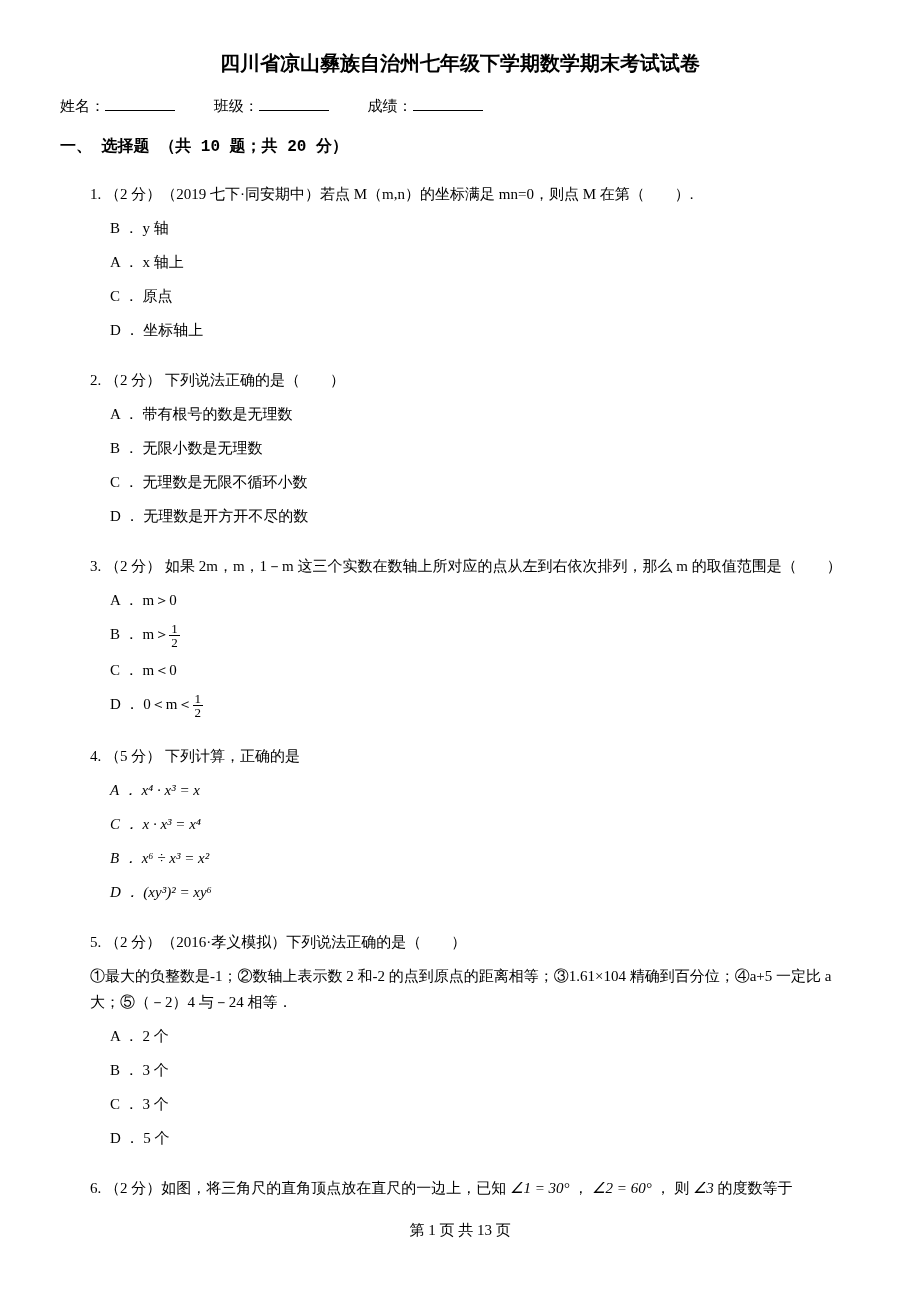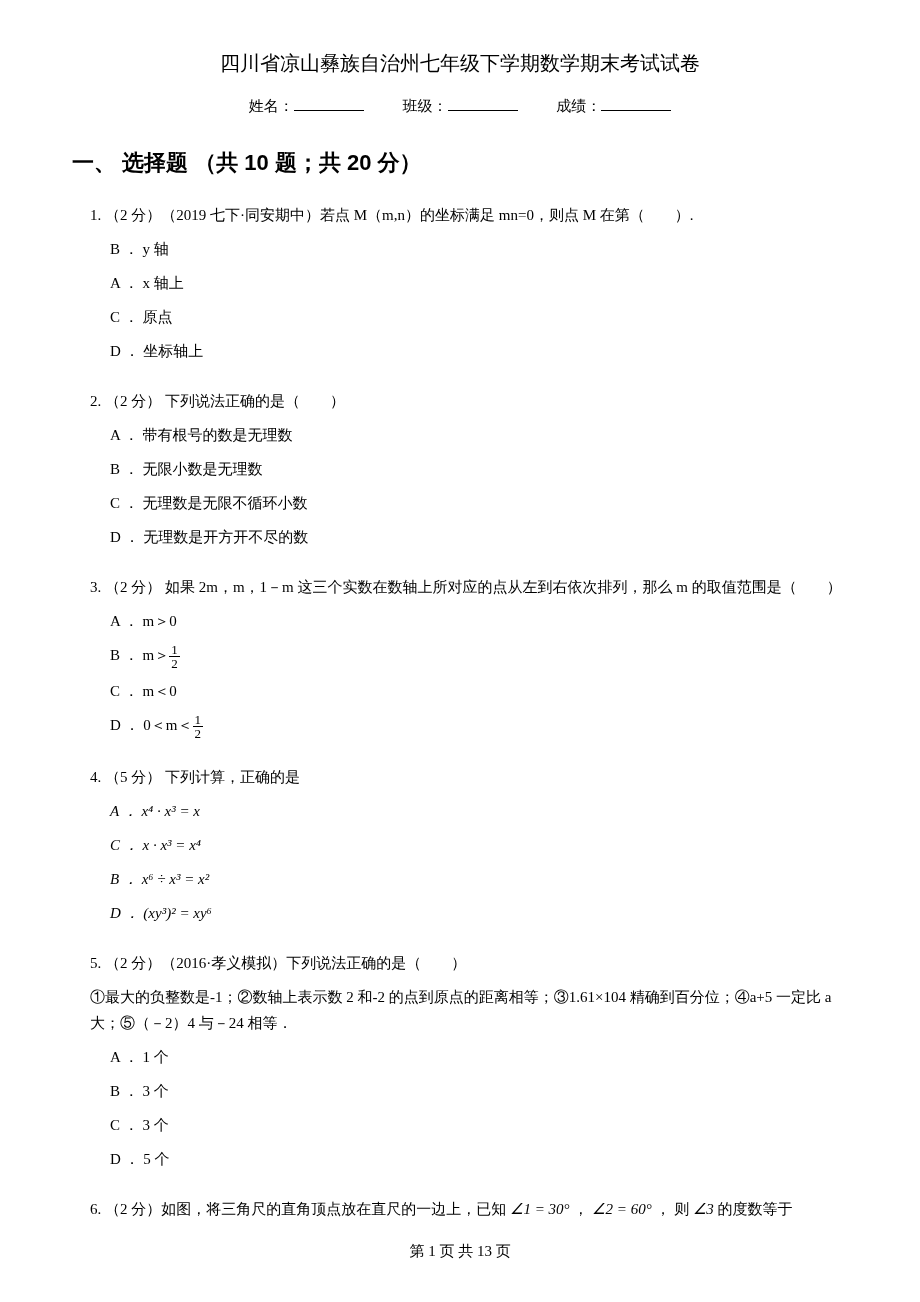--- a/index.html
+++ b/index.html
@@ -1,23 +1,23 @@
 <!DOCTYPE html>
 <html><head>
   <meta charset="utf-8">
   <style>
     body{margin:0;padding:0;font-family:"SimSun","宋体",serif;font-size:15px;color:#000;background:#fff;width:920px}
     .page{padding:50px 60px 30px 60px}
-    .title{text-align:center;font-weight:normal;font-size:20px;margin-bottom:20px;font-family:"SimHei","黑体",sans-serif}
-    .meta{text-align:center;margin-bottom:32px;font-size:15px}
+    .title{text-align:center;font-weight:bold;font-size:20px;margin-bottom:20px;font-family:"SimHei","黑体",sans-serif}
+    .meta{margin-bottom:20px;font-size:15px}
     .meta span{display:inline-block}
     .meta .lbl{margin-left:35px}
     .meta .lbl:first-child{margin-left:0}
     .blank{display:inline-block;border-bottom:1px solid #000;width:70px;vertical-align:baseline}
-    .section{font-weight:bold;font-size:22px;margin:10px 0 14px 12px;font-family:Liberation Sans, sans-serif}
+    .section{font-weight:bold;font-size:16px;margin:10px 0 14px 0;font-family:Liberation Mono, monospace}
     .qline{margin:24px 0 8px 30px;line-height:26px}
     .opt{margin:8px 0 8px 50px;line-height:26px}
     .para{margin:8px 0 8px 30px;line-height:26px}
     .frac{display:inline-block;vertical-align:middle;text-align:center;font-size:13px;line-height:1}
     .frac .n{display:block;border-bottom:1px solid #000;padding:0 2px}
     .frac .d{display:block;padding:0 2px}
     .angle{font-style:italic}
     .footer{text-align:center;font-size:15px;margin-top:20px}
     .ital{font-style:italic;font-family:"Times New Roman",serif}
   </style>
@@ -57,21 +57,21 @@
   </div>
 
   <div class="qline">4. （5 分） 下列计算，正确的是</div>
   <div class="opt ital">A ． x⁴ · x³ = x</div>
   <div class="opt ital">C ． x · x³ = x⁴</div>
   <div class="opt ital">B ． x⁶ ÷ x³ = x²</div>
   <div class="opt ital">D ． (xy³)² = xy⁶</div>
 
   <div class="qline">5. （2 分）（2016·孝义模拟）下列说法正确的是（　　）</div>
   <div class="para">①最大的负整数是-1；②数轴上表示数 2 和-2 的点到原点的距离相等；③1.61×104 精确到百分位；④a+5 一定比 a 大；⑤（－2）4 与－24 相等．</div>
-  <div class="opt">A ． 1 个</div>
+  <div class="opt">A ． 2 个</div>
   <div class="opt">B ． 3 个</div>
   <div class="opt">C ． 3 个</div>
   <div class="opt">D ． 5 个</div>
 
   <div class="qline">
     <span>6. （2 分）如图，将三角尺的直角顶点放在直尺的一边上，已知</span>
     <span class="angle">∠1 = 30°</span>
     <span>， </span>
     <span class="angle">∠2 = 60°</span>
     <span>， 则</span>

